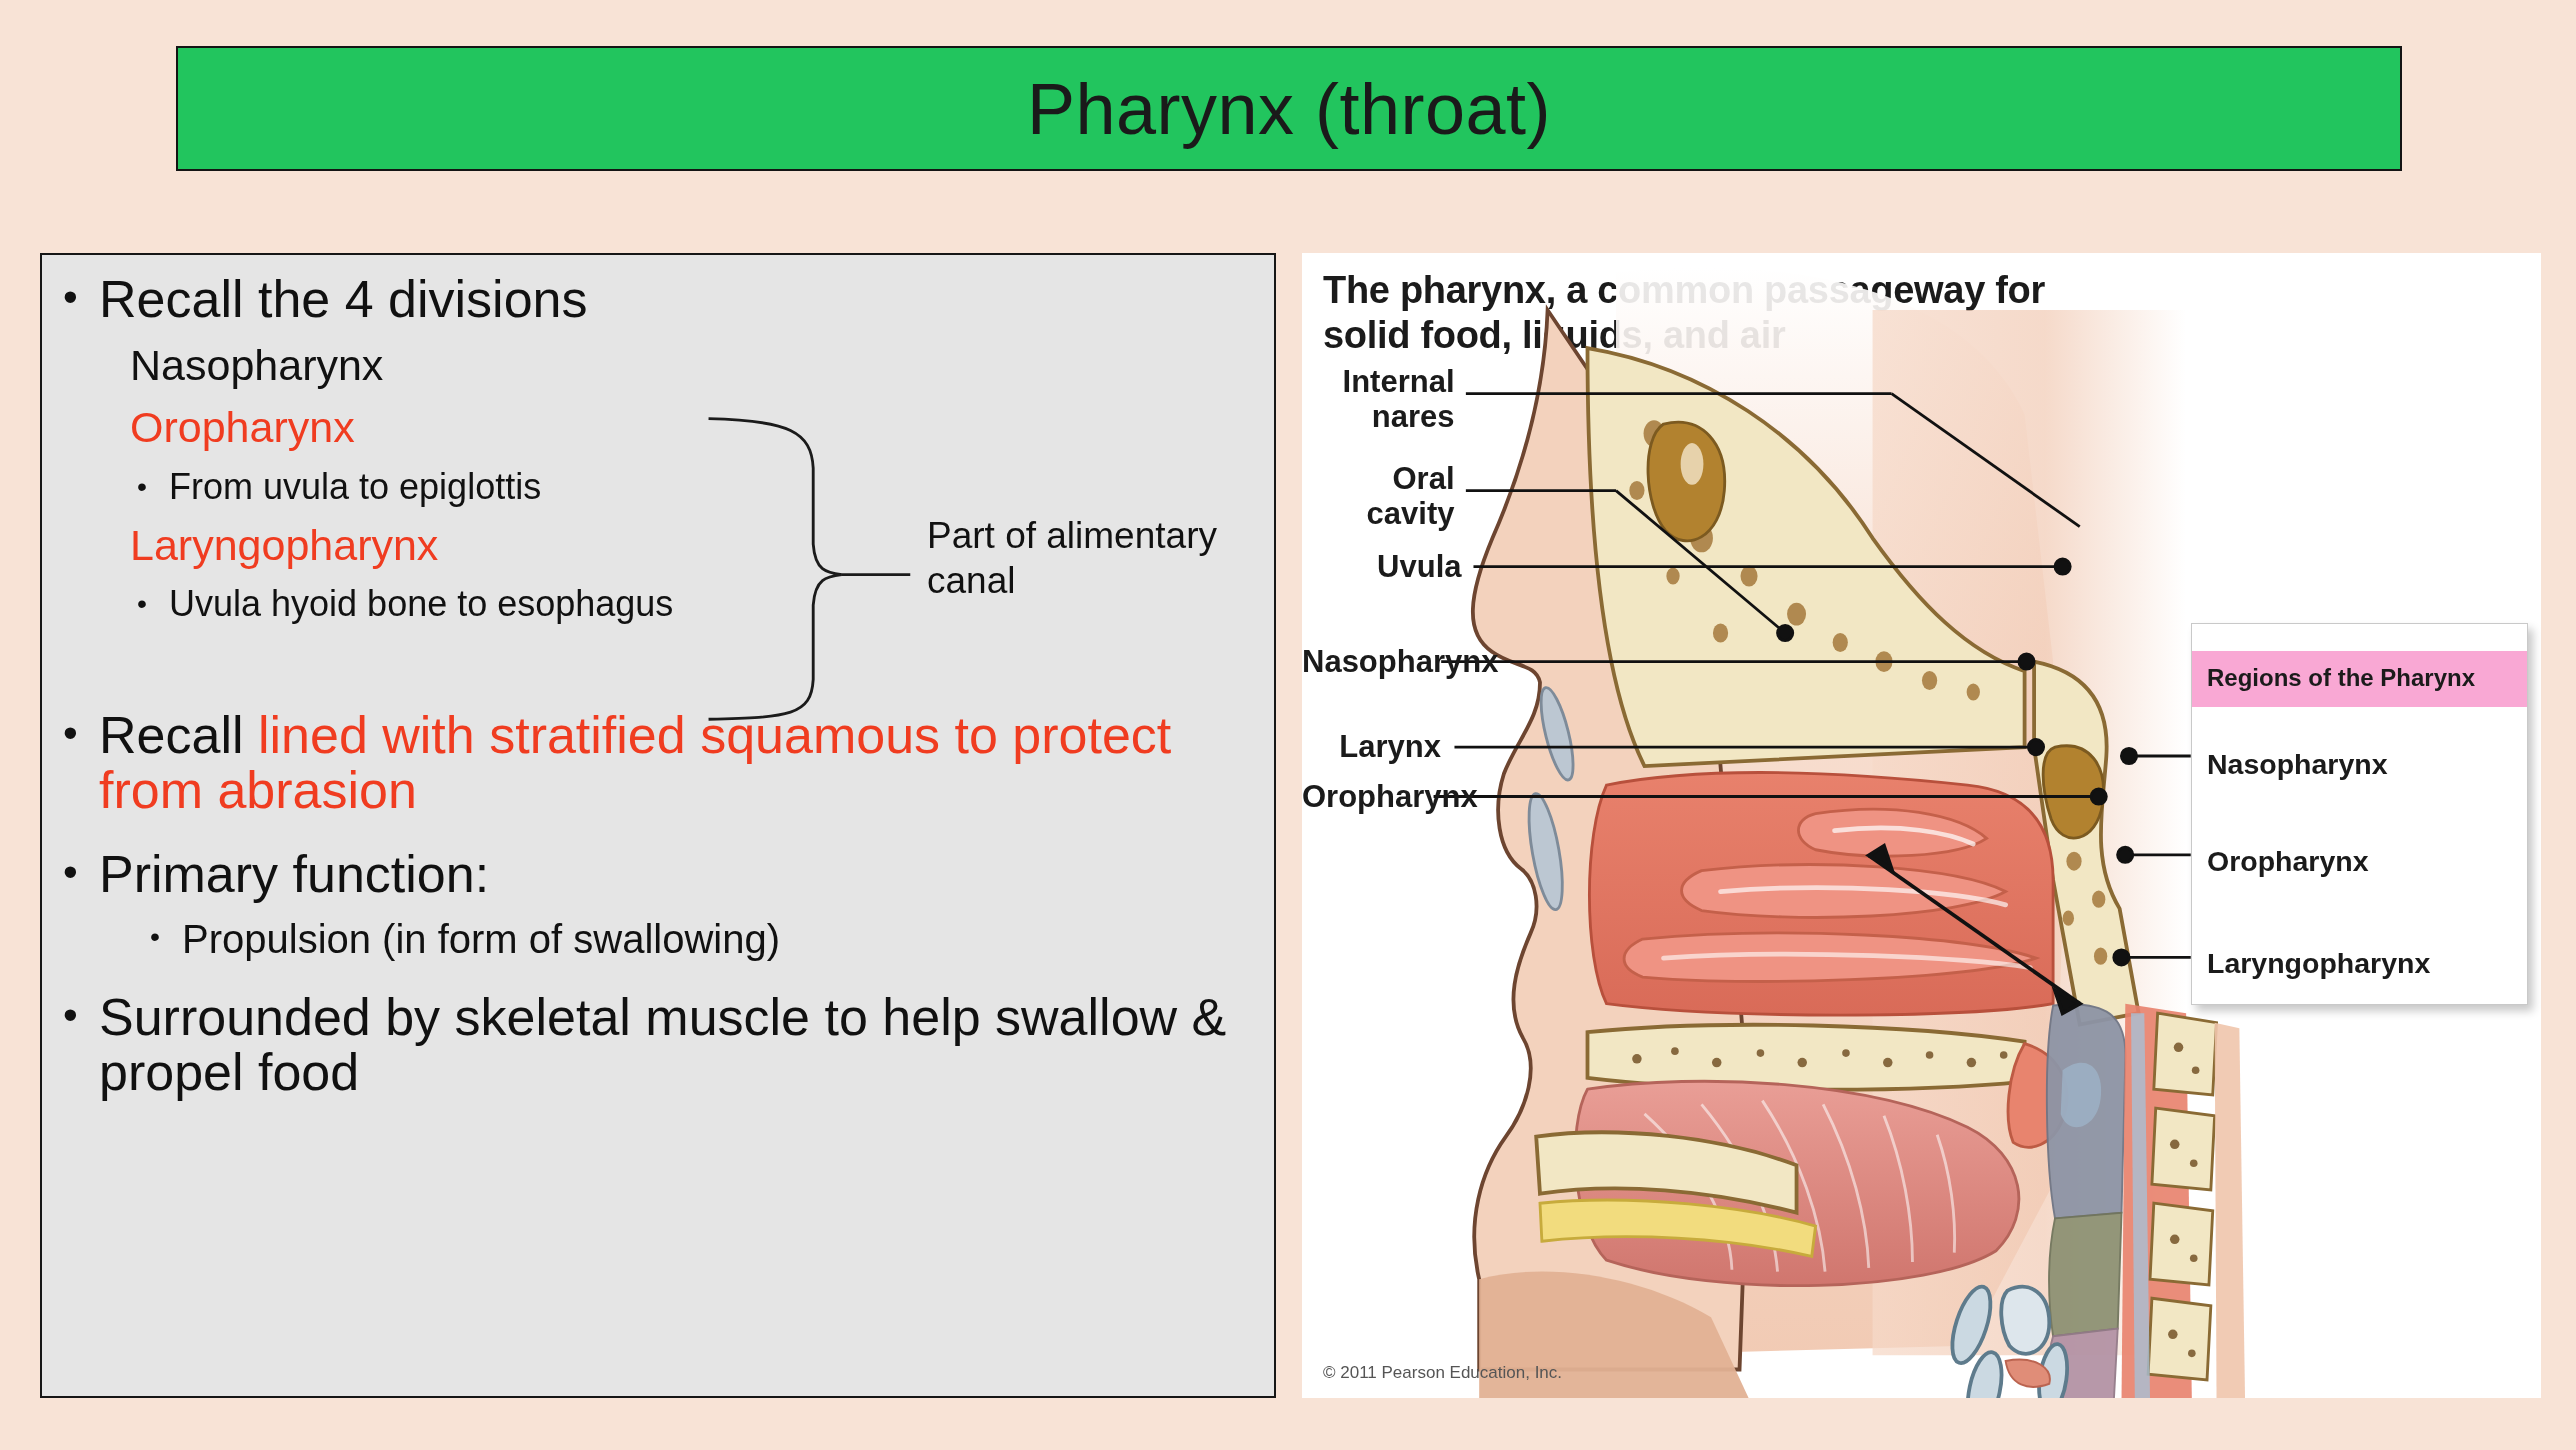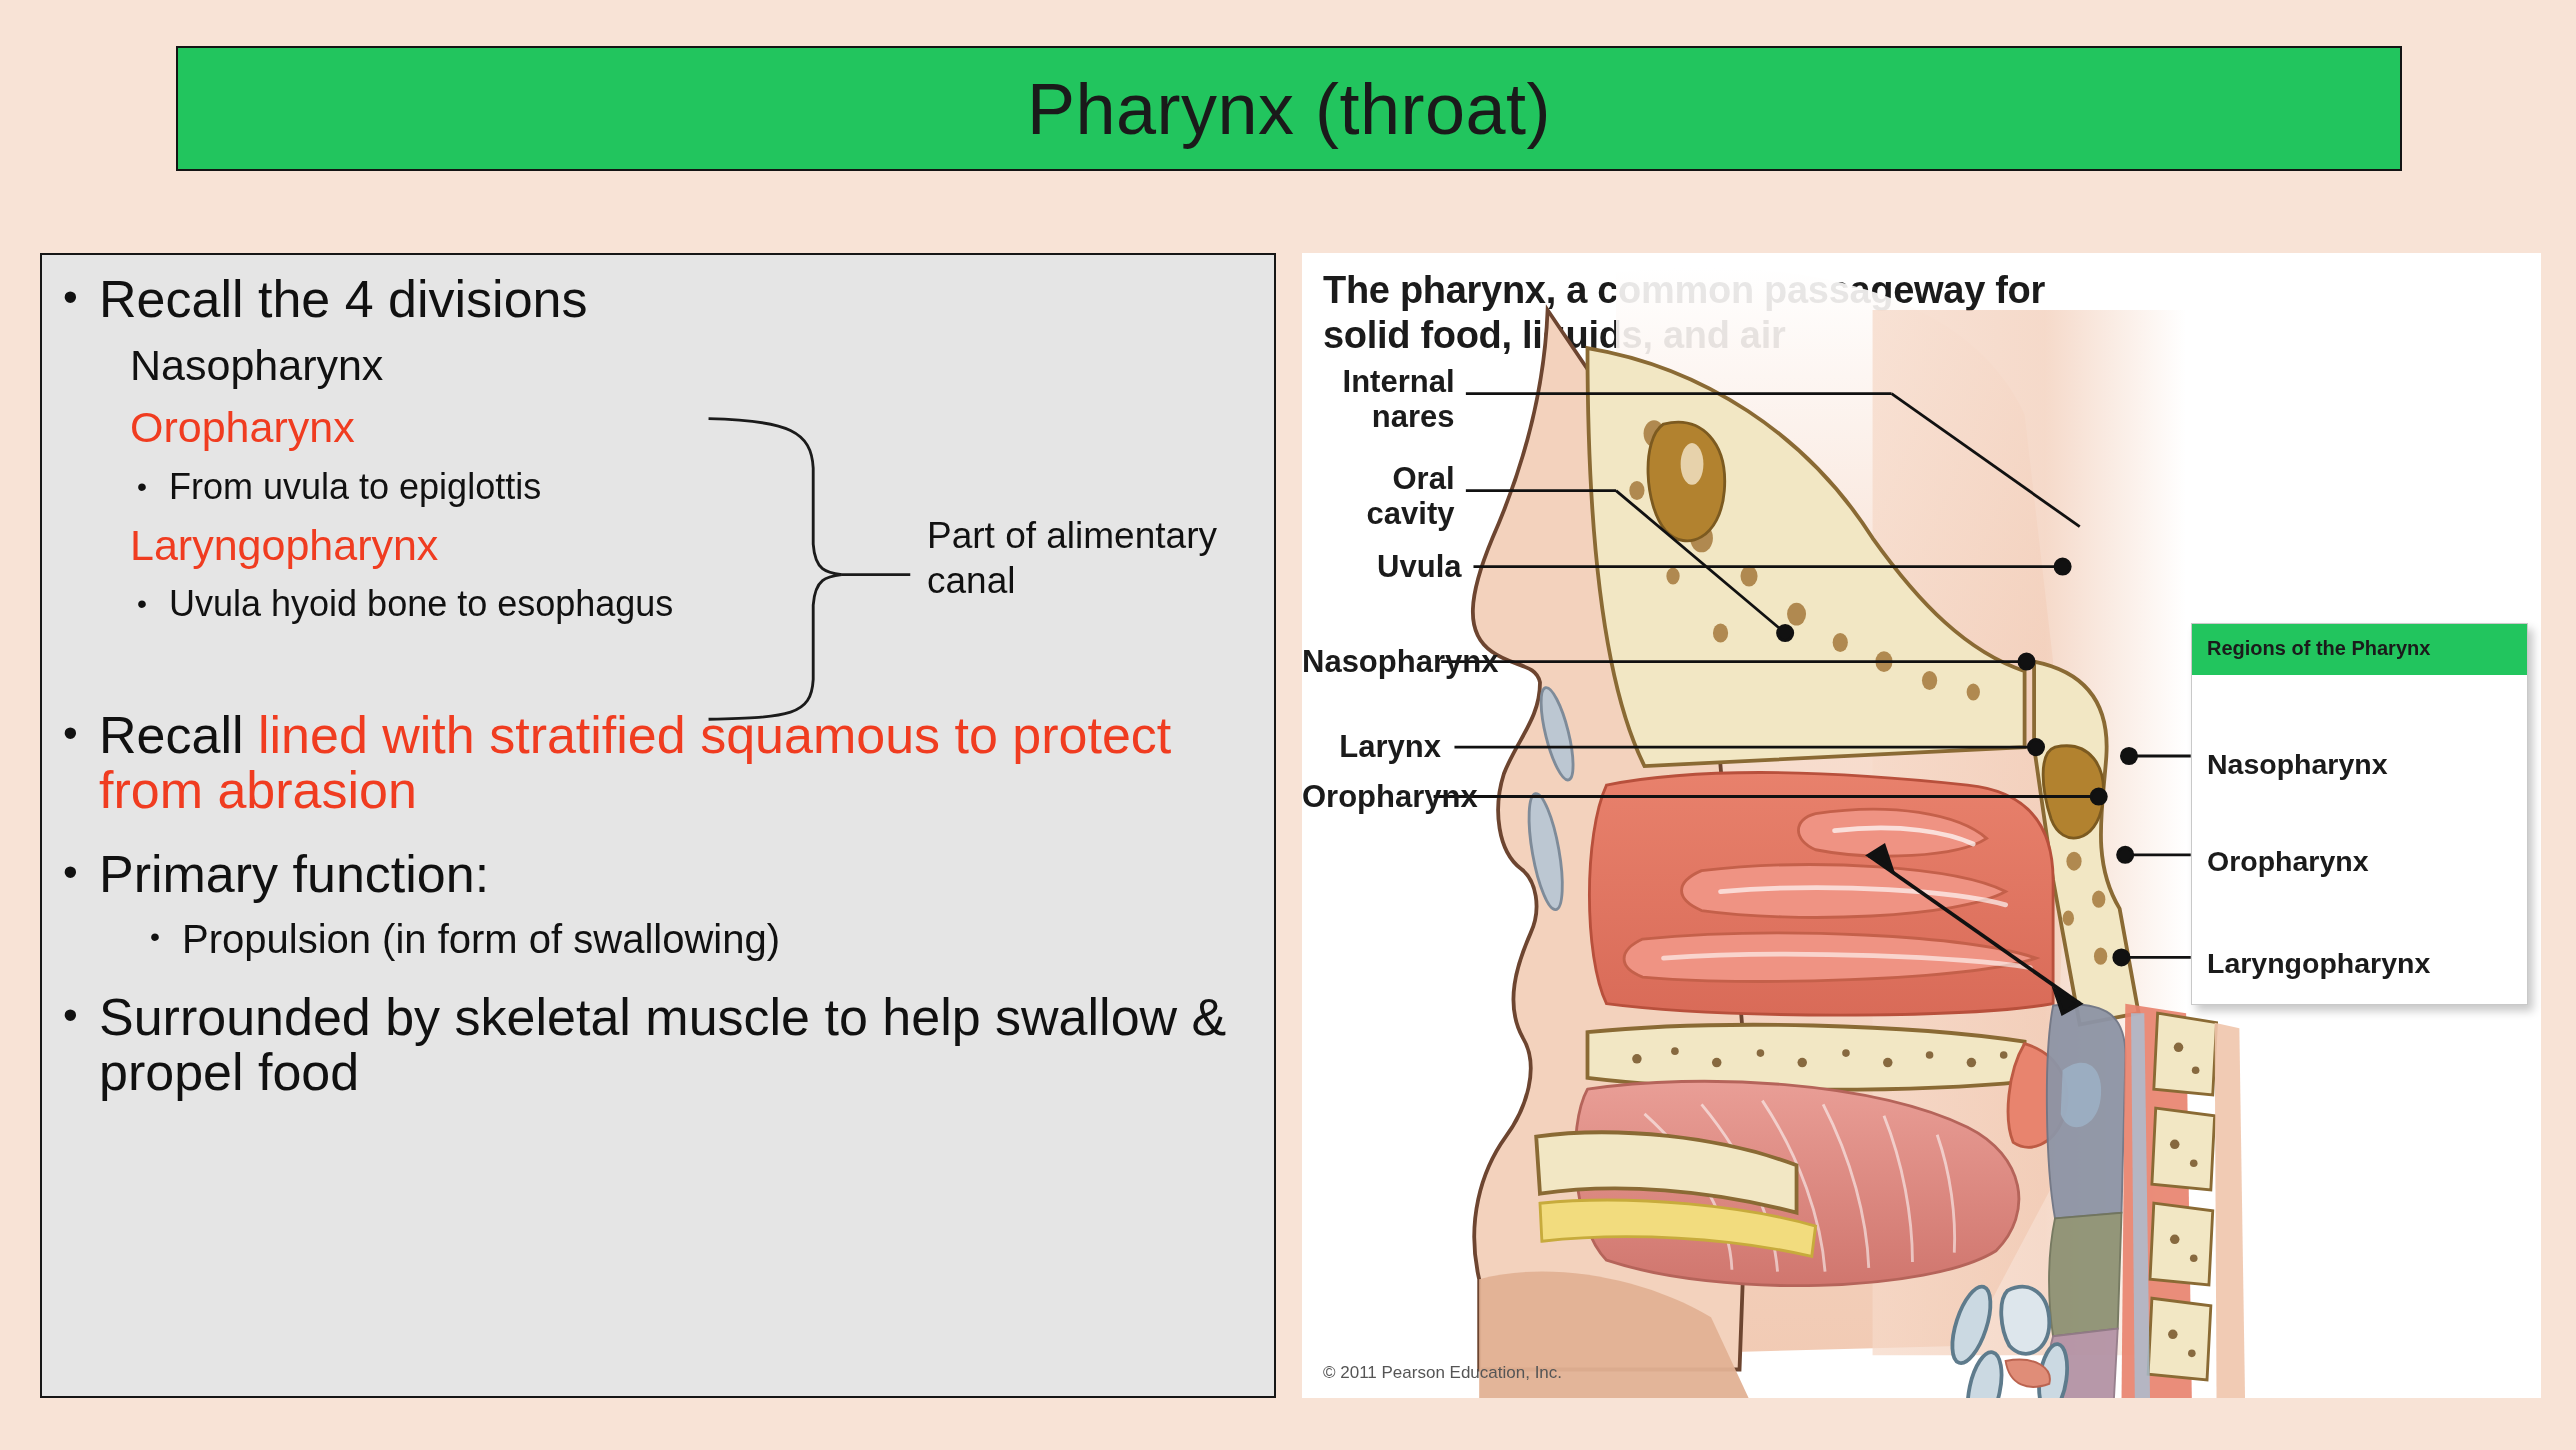--- a/index.html
+++ b/index.html
@@ -71,22 +71,22 @@
     line-height:1.12;text-align:right;
   }
 
   
   #legend-box{
     position:absolute;left:2191px;top:623px;width:335px;height:380px;
     background:#ffffff;border:1px solid #c9c9c9;
     box-shadow:4.8px 5.7px 8.6px rgba(0,0,0,.22);
   }
   #legend-head{
-    background:#22c55e;padding:13.3px 15px 15px 15px;
-    font-size:20px;font-weight:bold;color:#1b1b1b;line-height:1.14;
+    background:#f9a8d4;padding:13.3px 15px 15px 15px;
+    font-size:24px;font-weight:bold;color:#1b1b1b;line-height:1.14;margin-top:27px;
   }
   .legend-item{
     position:absolute;left:15px;font-size:28.5px;font-weight:bold;color:#1b1b1b;
   }
   #leg-naso{top:124px;}
   #leg-oro{top:221px;}
   #leg-laryngo{top:323px;}
 
   svg.overlay{position:absolute;left:0;top:0;pointer-events:none;}
 </style>

